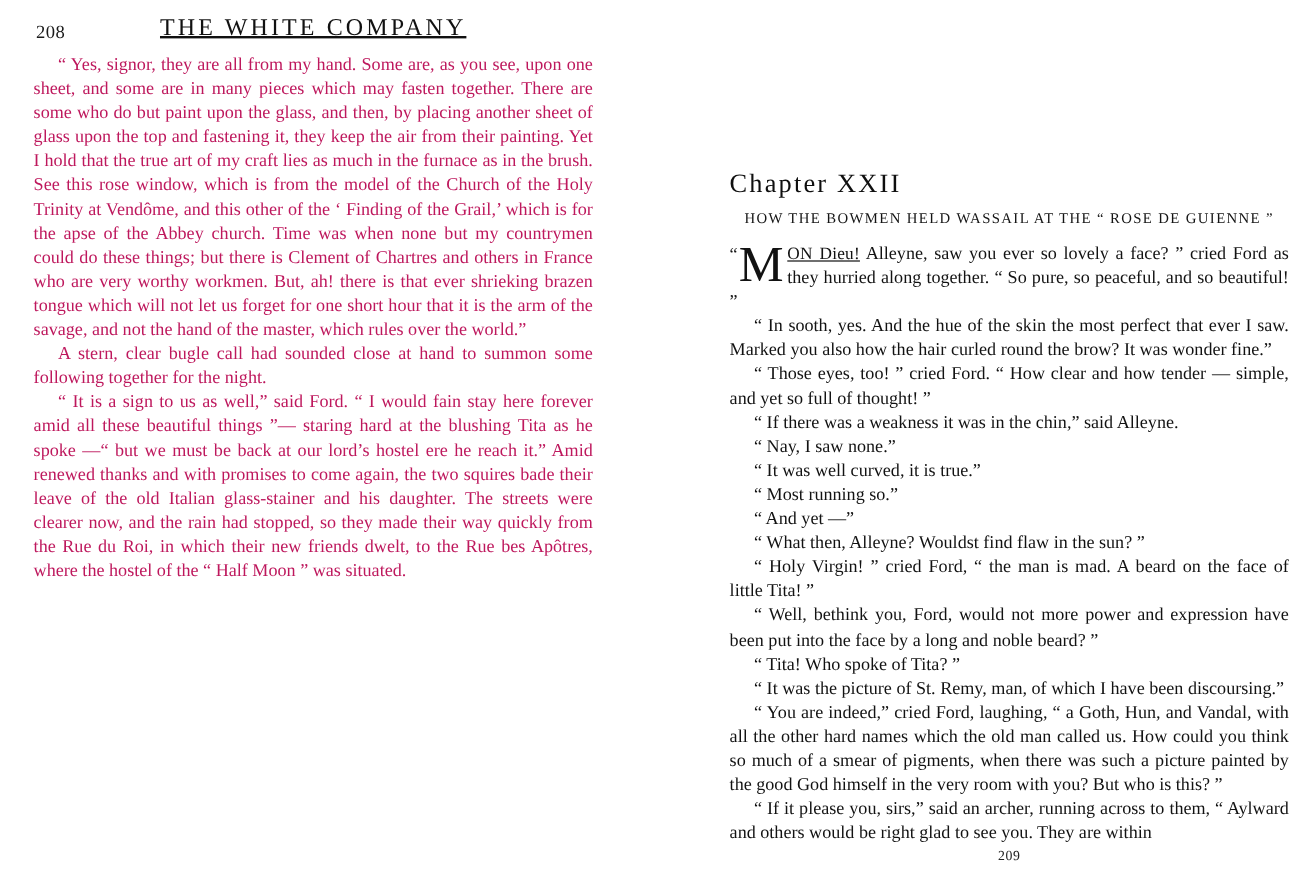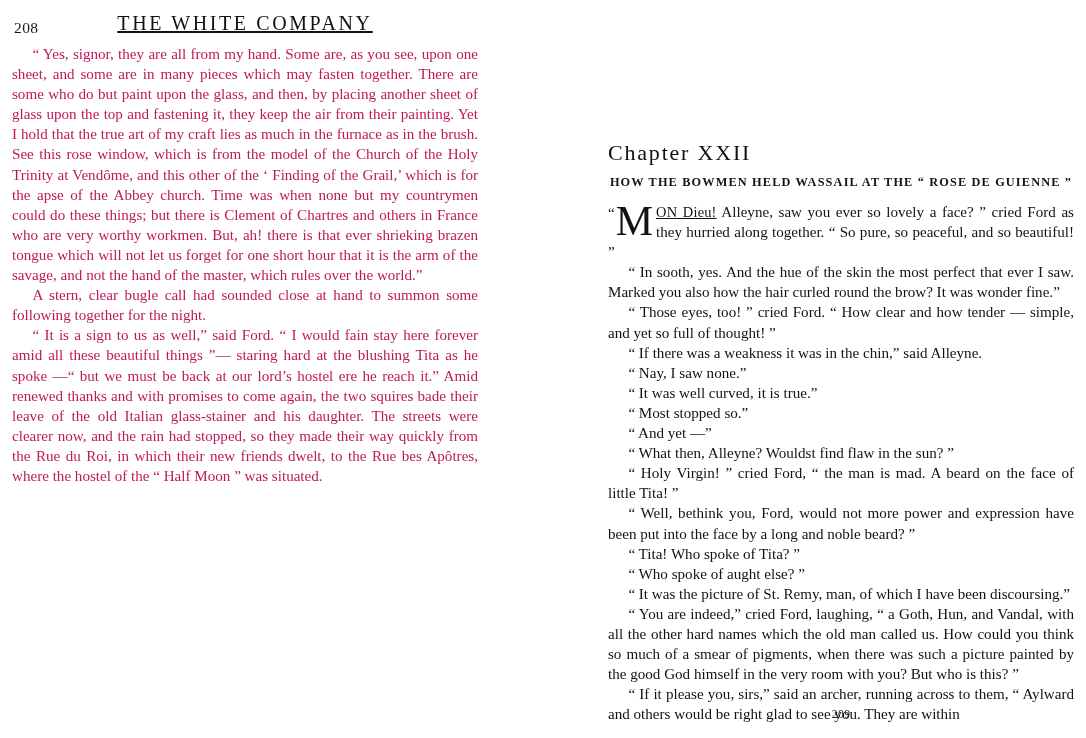--- a/index.html
+++ b/index.html
@@ -12,21 +12,21 @@
     height: 738px;
     position: relative;
     overflow: hidden;
     font-family: "Liberation Serif", "DejaVu Serif", serif;
     color: #111111;
   }
 
   
   .page-left {
     position: absolute;
-    left: 0px;
+    left: 16px;
     top: 0px;
     width: 500px;
     height: 524px;
   }
   .running-head-row {
     position: absolute;
     left: 10px;
     top: 12px;
     width: 470px;
     height: 28px;
@@ -87,21 +87,20 @@
   }
   .chapter-subtitle {
     position: absolute;
     left: 22px;
     top: 175px;
     width: 466px;
     text-align: center;
     font-size: 12.3px;
     letter-spacing: 1.15px;
     color: #141414;
-    font-weight: bold;
   }
   .col-right-body {
     position: absolute;
     left: 22px;
     top: 202px;
     width: 466px;
     font-size: 15.1px;
     line-height: 20.1px;
     text-align: justify;
     text-justify: inter-word;
@@ -177,27 +176,26 @@
 
     <p class="opening">
       <span class="openquote">“</span><span class="dropcap">M</span><span class="smallcaps-lead">ON Dieu!</span><span> Alleyne, saw you ever so lovely a face? ” cried Ford as they hurried along together.  “ So pure, so peaceful, and so beautiful! ”</span>
     </p>
 
     <p>“ In sooth, yes.  And the hue of the skin the most perfect that ever I saw.  Marked you also how the hair curled round the brow?  It was wonder fine.”</p>
     <p>“ Those eyes, too! ” cried Ford.  “ How clear and how tender — simple, and yet so full of thought! ”</p>
     <p>“ If there was a weakness it was in the chin,” said Alleyne.</p>
     <p>“ Nay, I saw none.”</p>
     <p>“ It was well curved, it is true.”</p>
-    <p>“ Most stopped so.”</p>
+    <p>“ Most running so.”</p>
     <p>“ And yet —”</p>
     <p>“ What then, Alleyne?  Wouldst find flaw in the sun? ”</p>
     <p>“ Holy Virgin! ” cried Ford, “ the man is mad.  A beard on the face of little Tita! ”</p>
     <p>“ Well, bethink you, Ford, would not more power and expression have been put into the face by a long and noble beard? ”</p>
     <p>“ Tita!  Who spoke of Tita? ”</p>
-    <p>“ Who spoke of aught else? ”</p>
     <p>“ It was the picture of St. Remy, man, of which I have been discoursing.”</p>
     <p>“ You are indeed,” cried Ford, laughing, “ a Goth, Hun, and Vandal, with all the other hard names which the old man called us.  How could you think so much of a smear of pigments, when there was such a picture painted by the good God himself in the very room with you?  But who is this? ”</p>
     <p>“ If it please you, sirs,” said an archer, running across to them, “ Aylward and others would be right glad to see you.  They are within</p>
 
   </div>
 
   <div class="folio-right">209</div>
 
 </div>
 

